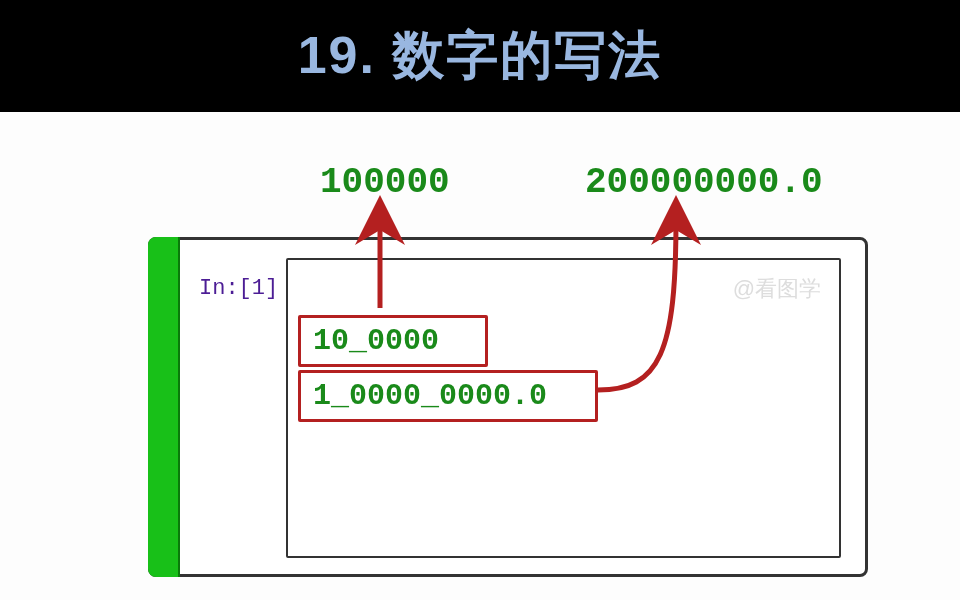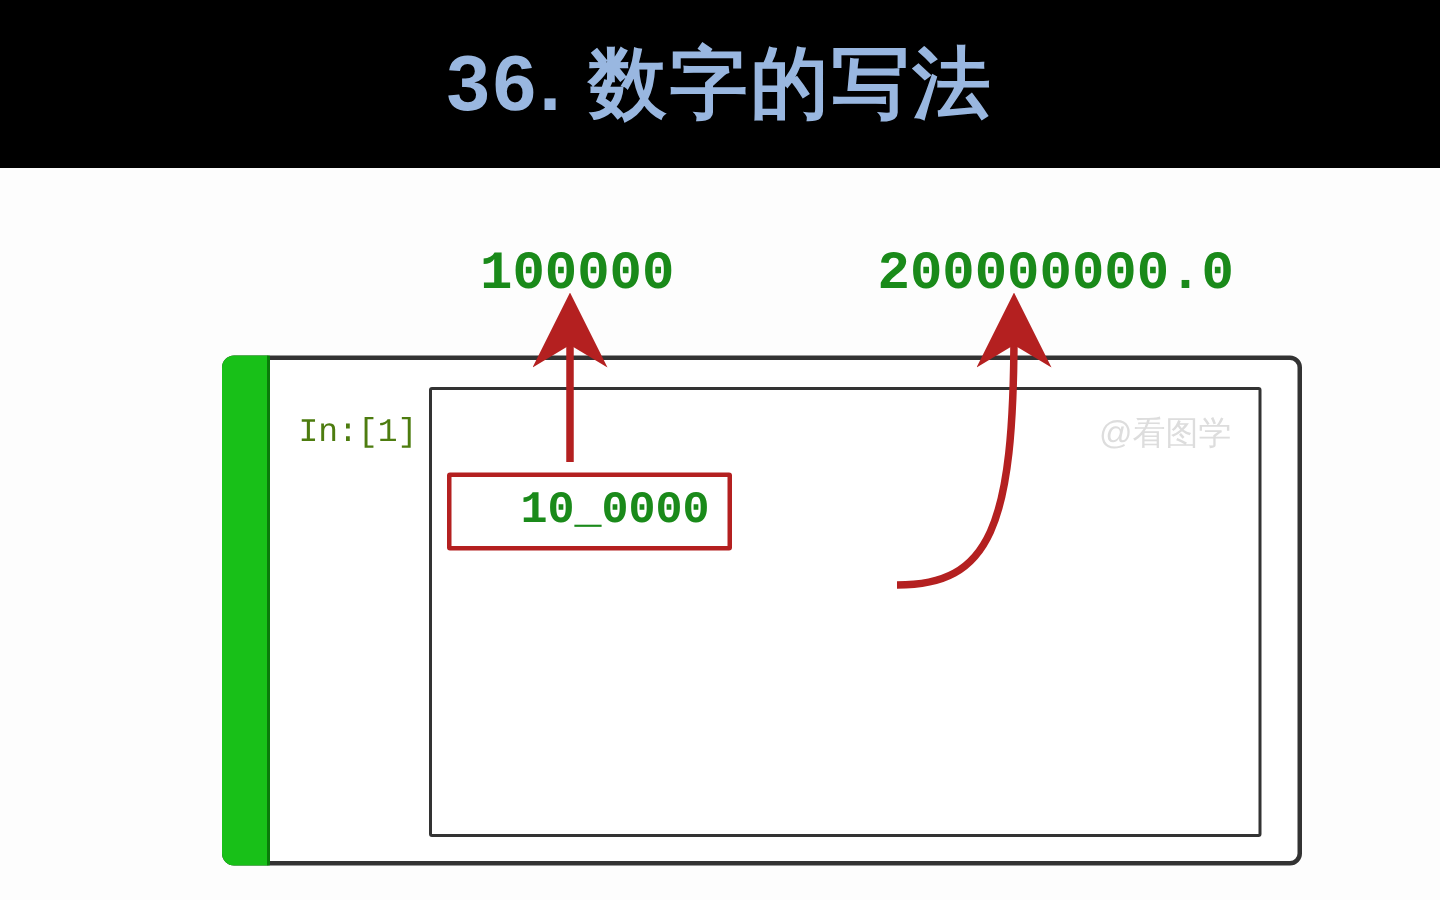--- a/index.html
+++ b/index.html
@@ -62,21 +62,21 @@
       background:#18c018;
       border-top-left-radius:8px;
       border-bottom-left-radius:8px;
       border-right:2px solid #0a7a0a;
     }
 
     .in-label {
       position: absolute;
       left: 48px;
       top: 36px;
-      color: #4d7c0f;
+      color: #4c1d95;
       font-size: 22px;
       font-family: "Courier New", monospace;
     }
 
     .inner-box {
       position: absolute;
       left: 135px;
       top: 18px;
       width: 555px;
       height: 300px;
@@ -101,21 +101,20 @@
       font-weight: 600;
       font-family: "Courier New", monospace;
       display: flex;
       align-items: center;
       padding: 6px 12px;
     }
     .code1-box {
       left: 10px;
       top: 55px;
       width: 190px;
-      justify-content: flex-end;
     }
     .code2-box {
       left: 10px;
       top: 110px;
       width: 300px;
     }
 
     
     .arrows {
       position: absolute;
@@ -123,35 +122,38 @@
       top: 0;
       width: 960px;
       height: 600px;
       pointer-events: none;
     }
   </style>
 </head>
 <body>
 
 <div class="header">
-  <div class="title">36. 数字的写法</div>
+  <div class="title">19. 数字的写法</div>
 </div>
 
 <div class="content">
   <div class="top-vals">
     <span class="val1">100000</span>
     <span class="val2">200000000.0</span>
   </div>
 
   <div class="outer-box">
     <div class="in-label">In:[1]</div>
     <div class="inner-box">
       <div class="watermark">@看图学</div>
       <div class="code1-box">
         <span>10_0000</span>
+      </div>
+      <div class="code2-box">
+        <span>1_0000_0000.0</span>
       </div>
     </div>
   </div>
 
   <svg class="arrows" viewBox="0 0 960 600">
     <defs>
       <marker id="arrowhead" markerWidth="10" markerHeight="10" refX="5" refY="5" orient="auto">
         <path d="M0,0 L10,5 L0,10 L3,5 Z" fill="#b42020"></path>
       </marker>
     </defs>

